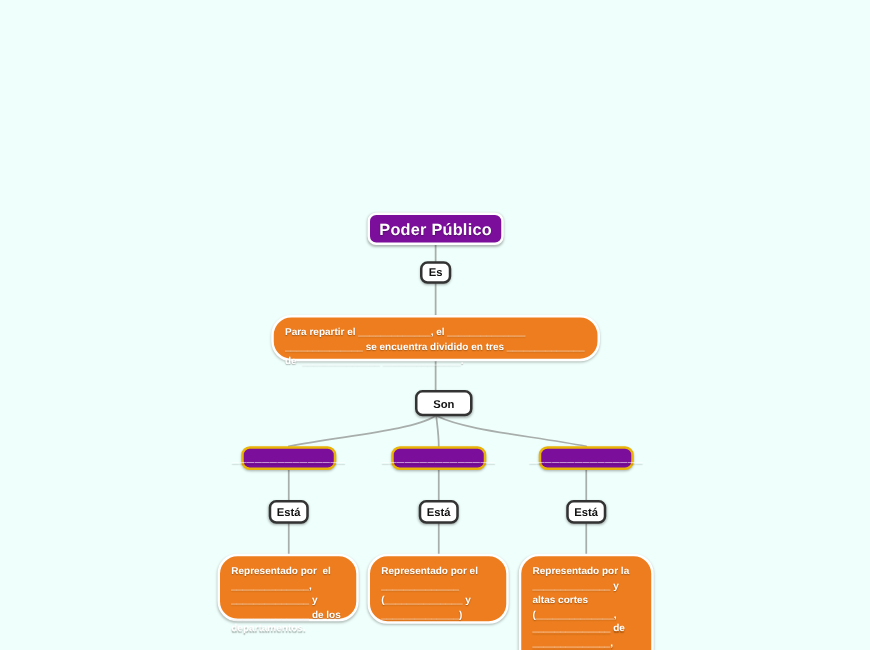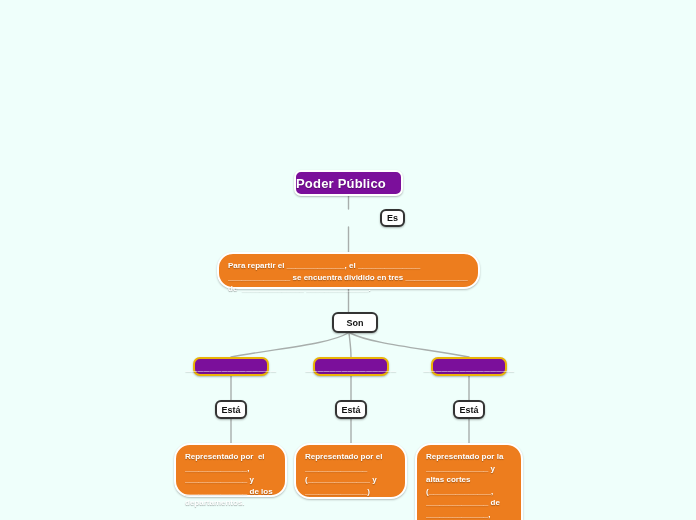--- a/index.html
+++ b/index.html
@@ -35,20 +35,21 @@
   }
 
   
   .root-node {
     background: #7b0f9b;
     border: 2px solid #ffffff;
     border-radius: 7px;
     box-shadow: 0 1px 2px rgba(0,0,0,0.28);
     display: flex;
     align-items: center;
+    justify-content: center;
   }
   .root-label {
     color: #ffffff;
     font-size: 13px;
     font-weight: bold;
     letter-spacing: .2px;
     text-shadow: 0 1px 1px rgba(0,0,0,.35);
     white-space: nowrap;
   }
 
@@ -131,21 +132,21 @@
       <path d="M231,419 L231,443"></path>
       <path d="M351,419 L351,443"></path>
       <path d="M469,419 L469,443"></path>
     </g>
   </svg>
 
   <div class="node root-node" style="left:294px; top:170px; width:109px; height:26px;">
     <span class="root-label">Poder Público</span>
   </div>
 
-  <div class="node tag-node" style="left:336px; top:209px; width:25px; height:18px;margin-left:44px;">
+  <div class="node tag-node" style="left:336px; top:209px; width:25px; height:18px;">
     <span class="tag-label">Es</span>
   </div>
 
   <div class="node orange-node" style="left:217px; top:252px; width:263px; height:37px;">
     <div class="orange-text">Para repartir el _____________, el ______________ ______________ se encuentra dividido en tres ______________ de  ______________ ______________.</div>
   </div>
 
   <div class="node tag-node" style="left:332px; top:312px; width:46px; height:21px;">
     <span class="tag-label">Son</span>
   </div>

